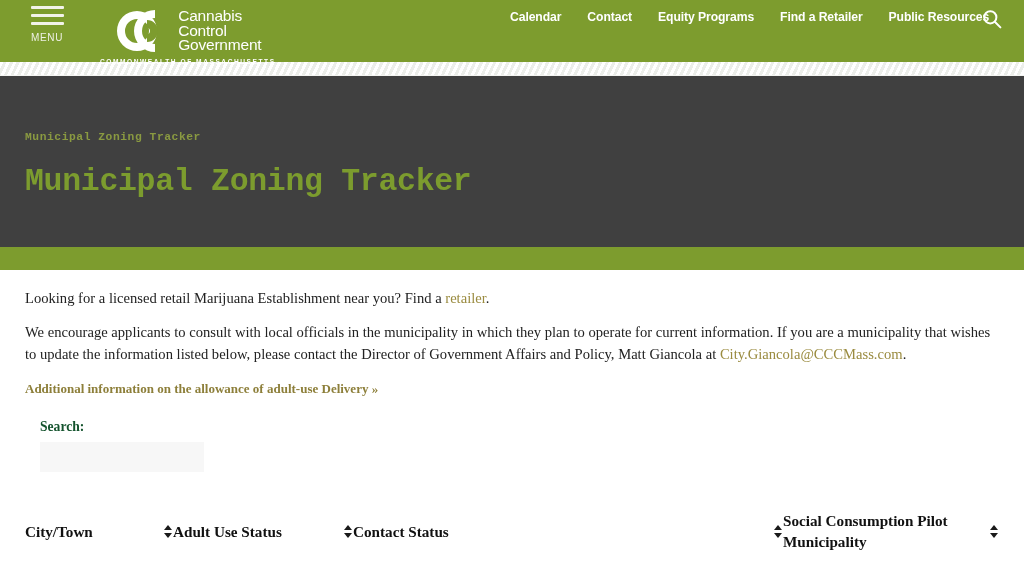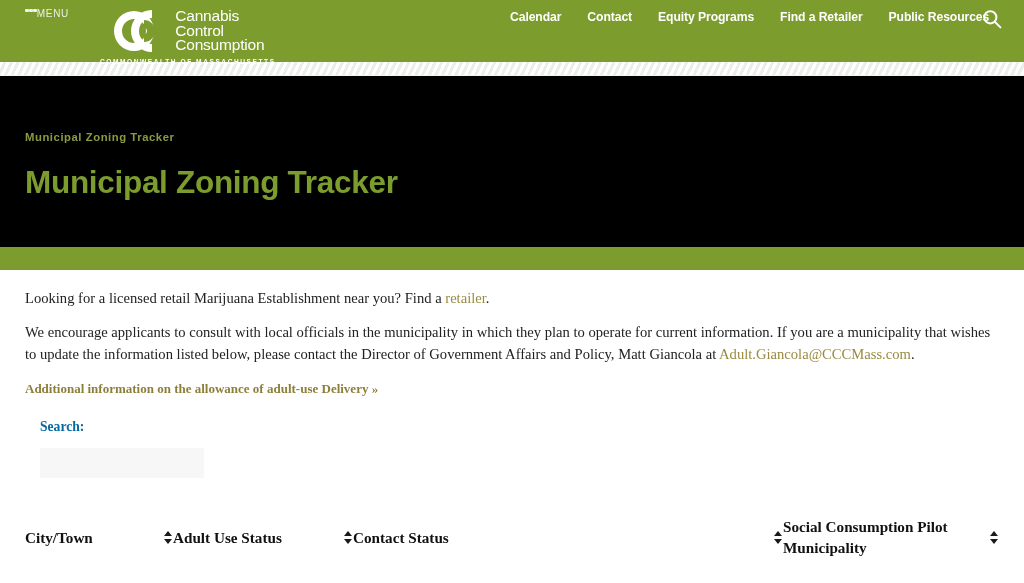--- a/index.html
+++ b/index.html
@@ -19,21 +19,21 @@
     background: #7d9c2e;
     display: flex;
     align-items: flex-start;
   }
 
   .menu-btn {
     position: absolute;
     left: 25px; top: 6px;
     width: 44px;
     display: flex;
-    flex-direction: row;
+    flex-direction: column;
     align-items: center;
     cursor: pointer;
   }
   .menu-btn .bar {
     width: 33px; height: 3px;
     background: #f2f3ea;
     margin-bottom: 5px;
     border-radius: 1px;
   }
   .menu-btn .menu-label {
@@ -104,22 +104,23 @@
       #ffffff 0px, #ffffff 3px,
       #eceeea 3px, #eceeea 6px
     );
     border-bottom: 1px solid #f4f5f2;
   }
 
   
   .pagehead {
     width: 1024px;
     height: 171px;
-    background: #000000;
+    background: #404040;
     padding: 0 25px;
+    font-family: Liberation Mono, monospace;
   }
   .breadcrumb {
     padding-top: 55px;
     font-size: 11.3px;
     font-weight: 700;
     letter-spacing: 0.55px;
     color: #8a9a41;
   }
   .page-title {
     margin-top: 21px;
@@ -165,23 +166,23 @@
 
   
   .search-block {
     margin-top: 22px;
     padding-left: 15px;
   }
   .search-label {
     font-family: "Liberation Serif", serif;
     font-size: 13.6px;
     font-weight: 700;
-    color: #0369a1;
+    color: #14532d;
     display: block;
-    margin-bottom: 13px;
+    margin-bottom: 7px;
   }
   .search-input {
     width: 164px;
     height: 30px;
     background: #f7f7f7;
     border: none;
     outline: none;
     padding: 0 7px;
     font-family: "Liberation Serif", serif;
     font-size: 13px;
@@ -253,21 +254,21 @@
   <div class="logo">
     <div class="logo-row">
       <svg class="logo-mark" viewBox="0 0 58 46">
         <path d="M23 3 A20 20 0 1 0 23 43 A20 20 0 0 0 23 3 Z M23 11 A12 12 0 1 1 23 35 A12 12 0 1 1 23 11 Z" fill="#ffffff"></path>
         <path d="M41 2 A21 21 0 1 0 41 44 L41 36 A13 13 0 1 1 41 10 Z" fill="#ffffff"></path>
         <path d="M33 12 A11 11 0 0 1 33 34 L33 26 A3 3 0 0 0 33 20 Z" fill="#7d9c2e"></path>
       </svg>
       <div class="logo-words">
         <span>Cannabis</span>
         <span>Control</span>
-        <span>Consumption</span>
+        <span>Government</span>
       </div>
     </div>
     <div class="logo-sub">COMMONWEALTH OF MASSACHUSETTS</div>
   </div>
 
   <nav class="nav">
     <a href="#">Calendar</a>
     <a href="#">Contact</a>
     <a href="#">Equity Programs</a>
     <a href="#">Find a Retailer</a>
@@ -289,21 +290,21 @@
   <h1 class="page-title">Municipal Zoning Tracker</h1>
 </div>
 
 <div class="green-divider"></div>
 
 <div class="body-wrap">
 
 
   <p><span>Looking for a licensed retail Marijuana Establishment near you? Find a </span><a href="#" class="inline-link">retailer</a><span>.</span></p>
 
-  <p><span>We encourage applicants to consult with local officials in the municipality in which they plan to operate for current information. If you are a municipality that wishes to update the information listed below, please contact the Director of Government Affairs and Policy, Matt Giancola at </span><a href="#" class="inline-link">Adult.Giancola@CCCMass.com</a><span>.</span></p>
+  <p><span>We encourage applicants to consult with local officials in the municipality in which they plan to operate for current information. If you are a municipality that wishes to update the information listed below, please contact the Director of Government Affairs and Policy, Matt Giancola at </span><a href="#" class="inline-link">City.Giancola@CCCMass.com</a><span>.</span></p>
 
   <a href="#" class="delivery-link">Additional information on the allowance of adult-use Delivery »</a>
 
   <div class="search-block">
     <label class="search-label">Search:</label>
     <input class="search-input" type="text" placeholder="" style="">
   </div>
 </div>
 
 <div class="table-wrap">

